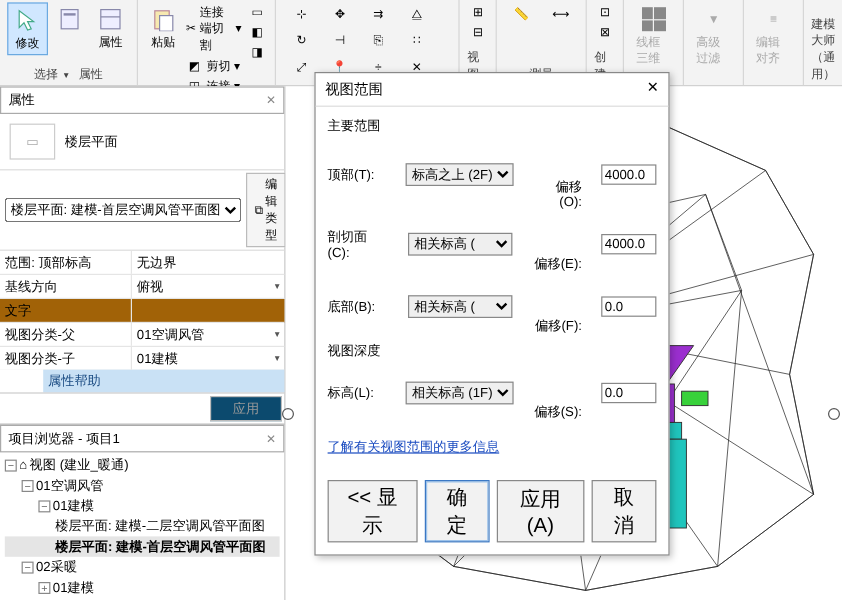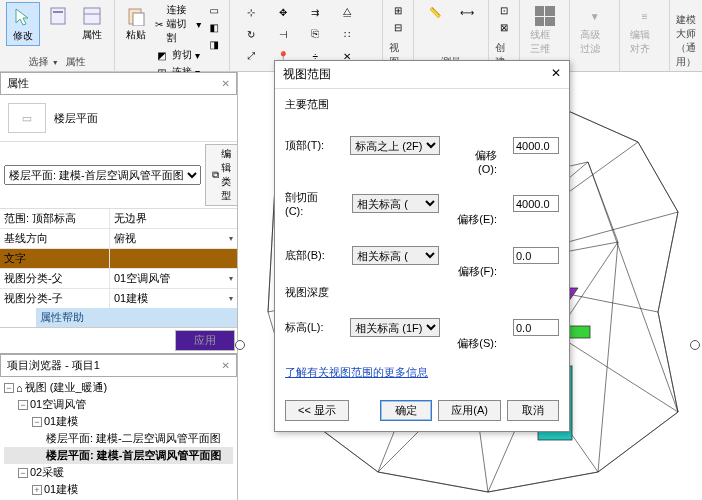--- a/index.html
+++ b/index.html
@@ -35,51 +35,51 @@
   .type-row select { flex: 1; font-size: 11px; height: 20px; }
   .edit-type { border: 1px solid #bbb; padding: 2px 6px; font-size: 10px; background: #f5f5f5; display: flex; align-items: center; gap: 2px; }
   .prop-grid { flex: 1; overflow-y: auto; font-size: 11px; }
   .prow { display: flex; border-bottom: 1px solid #e5e5e5; min-height: 18px; }
   .prow.cat { background: #a16207; font-weight: normal; }
   .pk { width: 110px; padding: 2px 4px; border-right: 1px solid #e5e5e5; }
   .pv { flex: 1; padding: 2px 4px; display: flex; align-items: center; justify-content: space-between; }
   .pv.dd::after { content: "▾"; font-size: 8px; color: #555; }
   .prop-help { background: #c9e1f5; padding: 2px 4px; color: #1a4b82; font-size: 11px; margin-left: 36px; }
   .apply-row { display: flex; justify-content: flex-end; padding: 2px; border-top: 1px solid #ccc; }
-  .apply-row .btn { border: 1px solid #bbb; padding: 2px 18px; background: #4c1d95; color: #999; }
+  .apply-row .btn { border: 1px solid #bbb; padding: 2px 18px; background: #0c4a6e; color: #999; }
 
   
   .browser { border-top: 1px solid #aaa; }
   .tree { padding: 2px 4px; font-size: 11px; }
   .tree-item { padding: 1px 0; display: flex; align-items: center; gap: 2px; }
   .tree-item .tw { width: 10px; text-align: center; color: #666; border: 1px solid #888; height: 10px; line-height: 8px; font-size: 9px; }
   .tree-item.sel { font-weight: bold; background: #e5e5e5; }
   .ind1 { padding-left: 14px; }
   .ind2 { padding-left: 28px; }
   .ind3 { padding-left: 42px; }
 
   
   .canvas { flex: 1; position: relative; background: #fff; }
   .canvas svg { position: absolute; inset: 0; }
   .axis { position: absolute; width: 10px; height: 10px; border: 1px solid #555; border-radius: 50%; background: #fff; }
 
   
-  .dialog { position: absolute; left: 274px; top: 60px; width: 296px; background: #fff; border: 1px solid #888; box-shadow: 2px 2px 6px rgba(0,0,0,.25); z-index: 50; }
+  .dialog { position: absolute; left: 262px; top: 60px; width: 296px; background: #fff; border: 1px solid #888; box-shadow: 2px 2px 6px rgba(0,0,0,.25); z-index: 50; }
   .dlg-title { display: flex; justify-content: space-between; padding: 5px 8px; font-size: 12px; border-bottom: 1px solid #ddd; }
   .dlg-body { padding: 8px 10px; font-size: 11px; }
   .fs { border: none; margin-bottom: 6px; }
   .fs-lbl { margin-bottom: 4px; }
   .frow { display: flex; align-items: center; gap: 16px; margin-bottom: 5px; }
   .frow .lbl { width: 58px; }
   .frow select { width: 98px; font-size: 11px; height: 19px; border: 1px solid #888; }
   .frow .off-lbl { width: 48px; text-align: right; margin-top: 32px; }
   .frow input[type=text] { width: 46px; font-size: 11px; height: 17px; border: 1px solid #888; padding: 0 2px; }
   .link { color: #1a4bc0; text-decoration: underline; cursor: pointer; margin: 8px 0; display: inline-block; }
   .dlg-btns { display: flex; gap: 6px; justify-content: flex-start; padding: 4px 10px 10px; }
-  .dlg-btns button { padding: 2px 12px; font-size: 11px; border: 1px solid #888; background: #f2f2f2; min-width: 52px; }
+  .dlg-btns button { padding: 2px 12px; font-size: 17px; border: 1px solid #888; background: #f2f2f2; min-width: 52px; }
   .dlg-btns button.primary { border: 1px solid #3b78c4; box-shadow: 0 0 0 1px #9cc2ea inset; }
   .dlg-btns .show { margin-right: auto; }
 </style>
 </head>
 <body>
 
 <div class="ribbon">
   <div class="ribbon-group">
     <div class="ribbon-tools">
       <div class="rbtn active">

